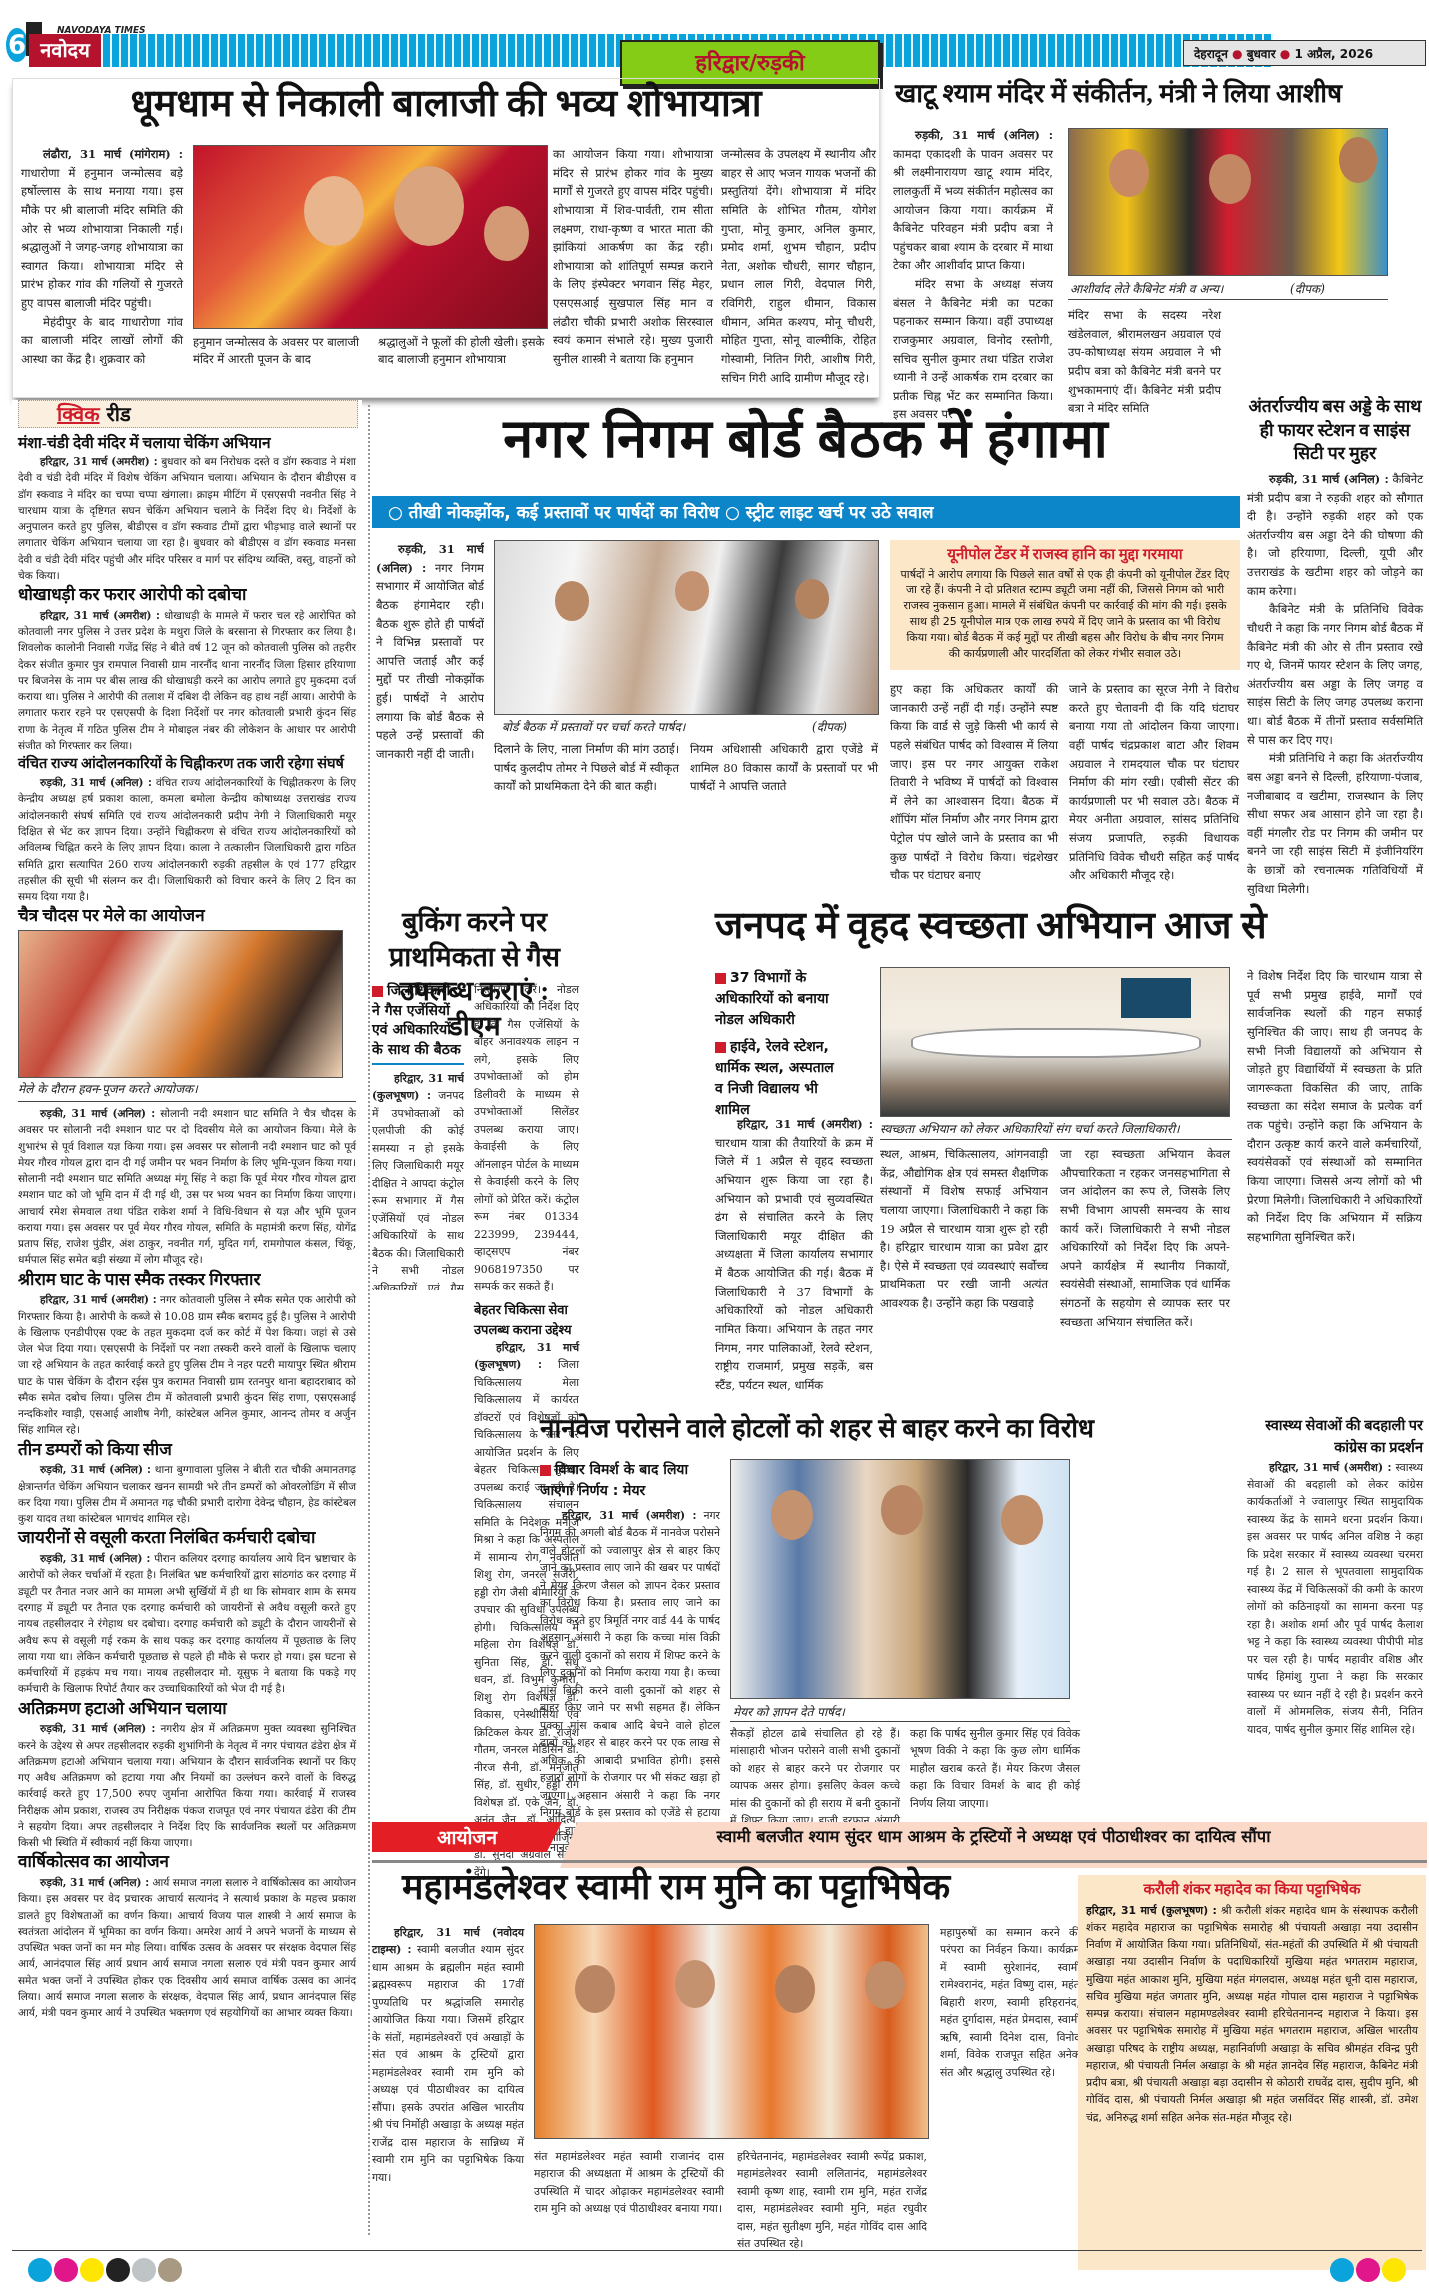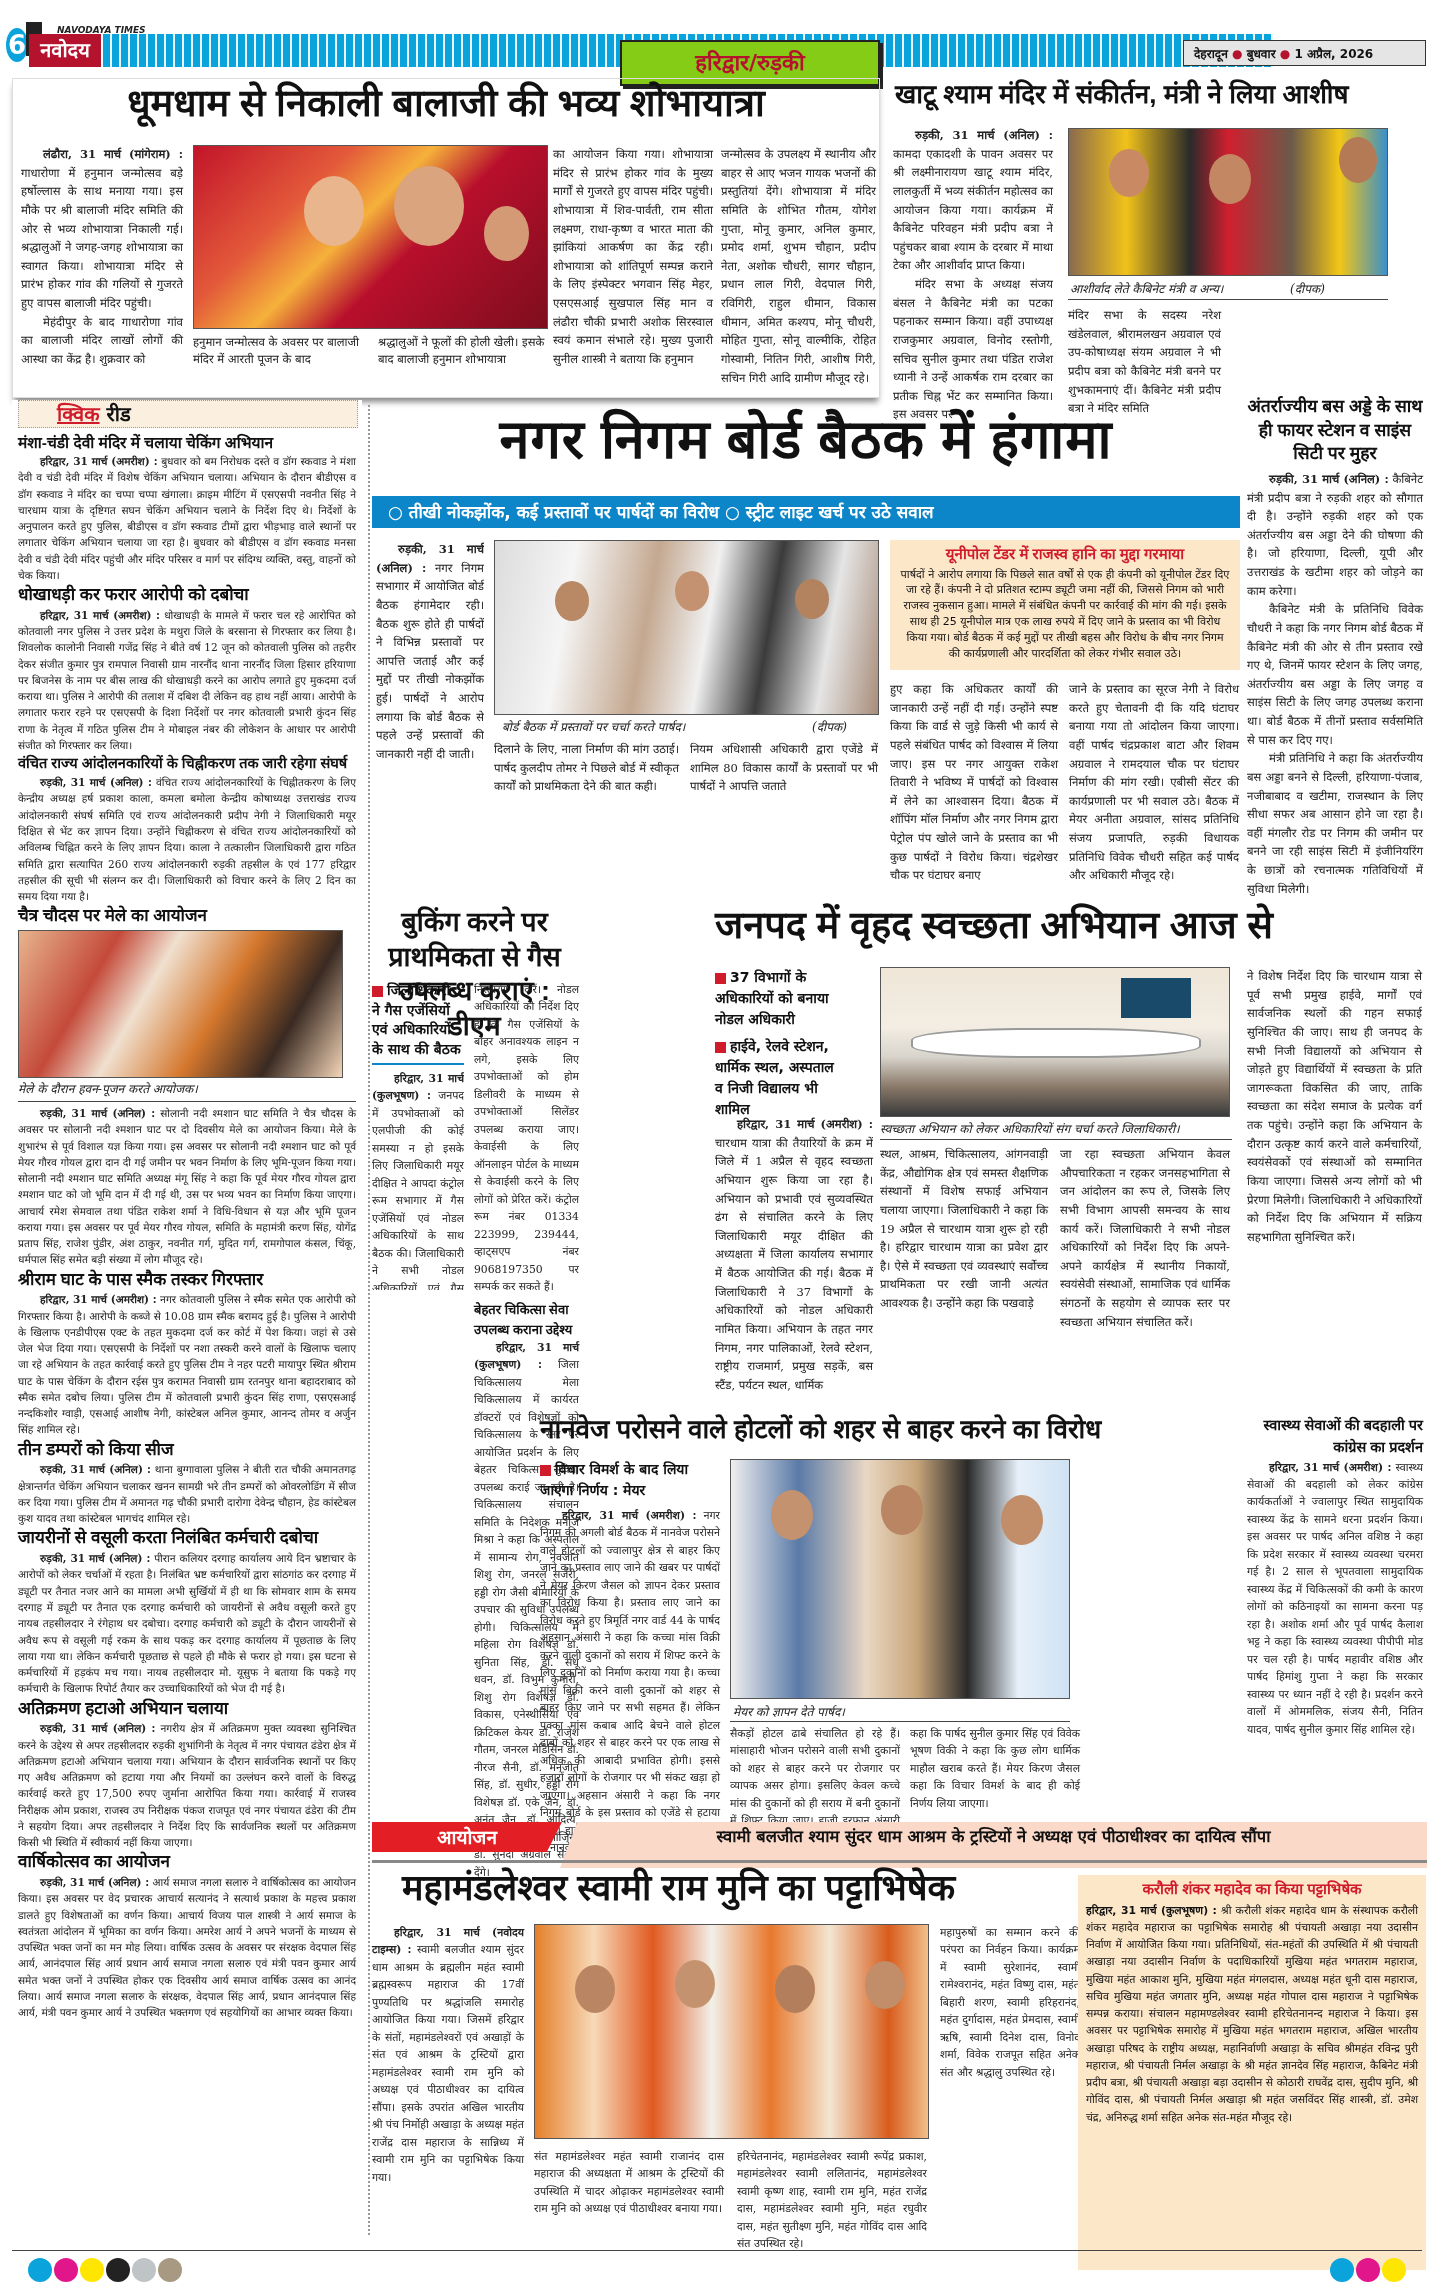--- a/index.html
+++ b/index.html
@@ -1,18 +1,18 @@
 <!DOCTYPE html>
 <html><head>
 <meta charset="utf-8">
 <style>
 *{box-sizing:border-box;margin:0;padding:0}
 body{width:1429px;height:2295px;background:#fff;font-family:"DejaVu Sans",sans-serif;color:#111;position:relative;overflow:hidden}
 .abs{position:absolute}
-.hl{font-family:Liberation Sans, sans-serif;font-weight:bold;color:#111;line-height:1.1}
+.hl{font-family:Liberation Serif, serif;font-weight:bold;color:#111;line-height:1.1}
 .txt{font-family:"DejaVu Serif",serif;font-size:11.5px;line-height:1.62;text-align:justify;color:#222}
 .txt p{text-indent:22px}
 .col{position:absolute}
 .photo{position:absolute;overflow:hidden;border:1px solid #555}
 .cap{font-family:"DejaVu Serif",serif;font-style:italic;font-size:12px;color:#222}
 .rule{position:absolute;height:2px;background:#444}
 .vdots{position:absolute;width:0;border-left:2px dotted #999}
 .box{position:absolute;border:1px solid #bbb}
 .bullet-sq{display:inline-block;width:11px;height:11px;background:#d01c2a;margin-right:4px;vertical-align:middle}
 .cmyk span{display:inline-block;width:24px;height:24px;border-radius:50%;margin-right:2px}

